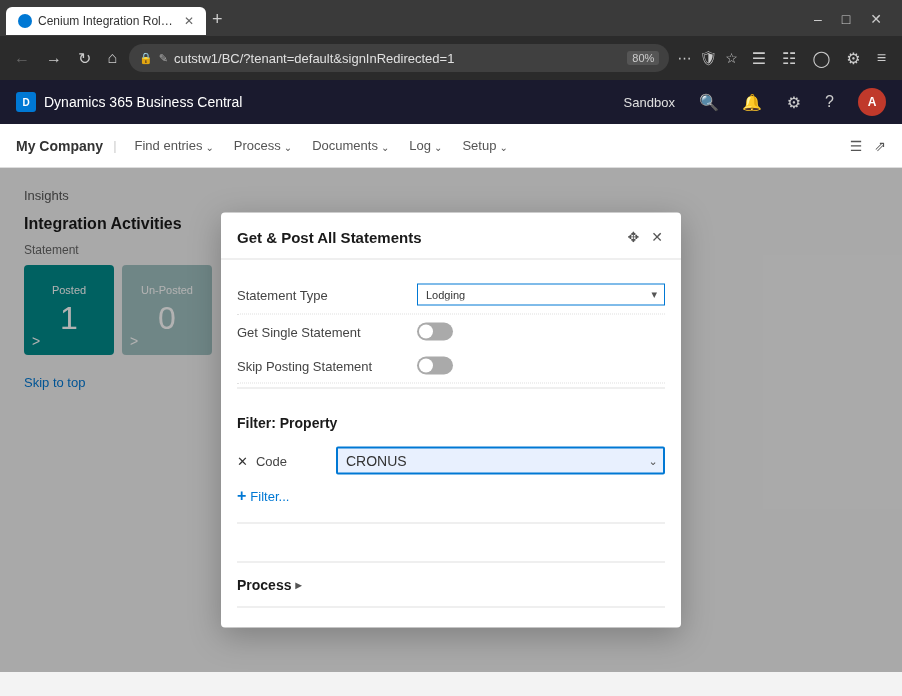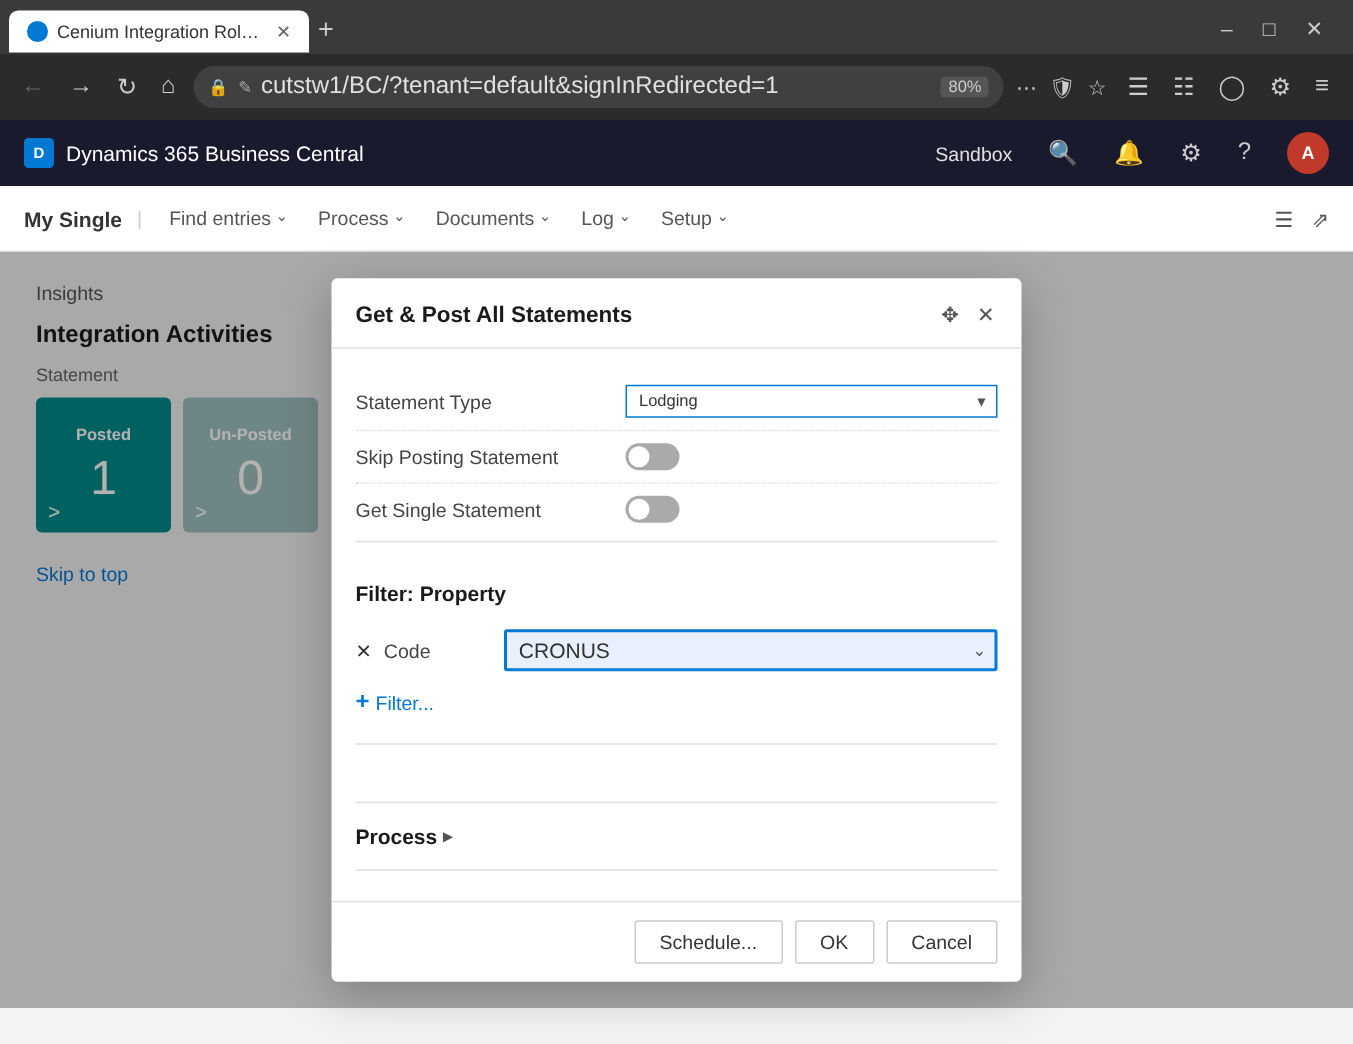--- a/index.html
+++ b/index.html
@@ -14,53 +14,53 @@
     .tab-close { color: #666; font-size: 12px; cursor: pointer; margin-left: 4px; }
     .new-tab-btn { color: #ccc; font-size: 18px; margin-left: 6px; cursor: pointer; line-height: 1; padding-bottom: 4px; }
     .window-controls { display: flex; gap: 0; margin-left: auto; padding-right: 4px; padding-bottom: 4px; }
     .win-btn { color: #ccc; font-size: 14px; padding: 2px 10px; cursor: pointer; }
 
     .address-bar { display: flex; align-items: center; background: #2b2b2b; padding: 6px 10px; gap: 8px; height: 44px; }
     .nav-btn { color: #ccc; font-size: 16px; cursor: pointer; padding: 2px 4px; }
     .nav-btn.disabled { color: #666; }
     .address-input-wrap { flex: 1; background: #404040; border-radius: 20px; display: flex; align-items: center; padding: 0 10px; height: 28px; gap: 6px; }
     .address-lock { color: #aaa; font-size: 11px; }
-    .address-text { color: #e0e0e0; font-size: 16px; flex: 1; }
+    .address-text { color: #e0e0e0; font-size: 13px; flex: 1; }
     .zoom-badge { background: #555; color: #ccc; font-size: 11px; padding: 1px 5px; border-radius: 3px; }
     .address-icons { display: flex; gap: 8px; align-items: center; color: #ccc; font-size: 14px; }
     .toolbar-icons { display: flex; gap: 4px; align-items: center; color: #ccc; font-size: 16px; }
     .toolbar-icon { padding: 2px 6px; cursor: pointer; }
 
     
     .app-header { background: #1a1a2e; display: flex; align-items: center; padding: 0 16px; height: 44px; gap: 16px; }
     .app-logo { display: flex; align-items: center; gap: 8px; color: white; font-size: 14px; font-weight: 500; }
     .logo-icon { width: 20px; height: 20px; background: #0078d4; border-radius: 3px; display: flex; align-items: center; justify-content: center; color: white; font-size: 10px; font-weight: bold; }
     .app-header-right { margin-left: auto; display: flex; align-items: center; gap: 24px; color: #ccc; }
     .sandbox-badge { color: #e0e0e0; font-size: 13px; }
     .header-icon { font-size: 16px; cursor: pointer; color: #ccc; }
 
     
     .nav-bar { background: #ffffff; border-bottom: 1px solid #ddd; display: flex; align-items: center; padding: 0 16px; height: 44px; gap: 4px; }
     .company-name { font-weight: 600; font-size: 14px; color: #333; }
     .nav-divider { color: #ccc; margin: 0 6px; }
-    .nav-menu-item { display: flex; align-items: flex-start; gap: 3px; color: #555; font-size: 13px; cursor: pointer; padding: 4px 8px; border-radius: 3px; }
+    .nav-menu-item { display: flex; align-items: flex-end; gap: 3px; color: #555; font-size: 13px; cursor: pointer; padding: 4px 8px; border-radius: 3px; }
     .nav-chevron { font-size: 10px; }
     .nav-expand { margin-left: auto; color: #555; cursor: pointer; font-size: 14px; }
     .nav-fullscreen { color: #555; cursor: pointer; font-size: 14px; }
 
     
     .page-content { background: #f3f3f3; padding: 20px 24px; height: calc(696px - 44px - 44px - 44px - 24px); position: relative; overflow: hidden; }
     .insights-label { font-size: 13px; color: #555; margin-bottom: 12px; }
     .section-title { font-size: 16px; font-weight: 600; color: #1a1a1a; margin-bottom: 10px; }
     .statement-label { font-size: 12px; color: #666; margin-bottom: 8px; }
     .tiles { display: flex; gap: 8px; }
     .tile { width: 90px; height: 90px; border-radius: 4px; display: flex; flex-direction: column; align-items: center; justify-content: center; cursor: pointer; position: relative; }
     .tile-posted { background: #008B8B; color: white; }
     .tile-unposted { background: #a0c0c0; color: white; }
-    .tile-label { font-size: 11px; margin-bottom: 4px; font-weight: bold; }
+    .tile-label { font-size: 11px; margin-bottom: 4px; }
     .tile-value { font-size: 32px; font-weight: 300; }
     .tile-arrow { position: absolute; bottom: 6px; left: 8px; font-size: 14px; }
     .back-link { color: #0078d4; cursor: pointer; font-size: 13px; margin-top: 20px; display: inline-block; }
 
     
     .status-bar { background: #f8f8f8; border-top: 1px solid #ddd; height: 24px; display: flex; align-items: center; padding: 0 10px; }
     .status-text { font-size: 11px; color: #555; }
 
     
     .overlay { position: absolute; top: 0; left: 0; right: 0; bottom: 0; background: rgba(0,0,0,0.3); z-index: 100; }
@@ -159,21 +159,21 @@
     <span class="sandbox-badge">Sandbox</span>
     <span class="header-icon">🔍</span>
     <span class="header-icon">🔔</span>
     <span class="header-icon">⚙</span>
     <span class="header-icon">?</span>
     <div style="width:28px;height:28px;border-radius:50%;background:#c0392b;display:flex;align-items:center;justify-content:center;color:white;font-size:12px;font-weight:bold;cursor:pointer;">A</div>
   </div>
 </div>
 
 <div class="nav-bar">
-  <span class="company-name">My Single</span>
+  <span class="company-name">My Company</span>
   <span class="nav-divider">|</span>
   <div class="nav-menu-item">
     <span>Find entries</span>
     <span class="nav-chevron">⌄</span>
   </div>
   <div class="nav-menu-item">
     <span>Process</span>
     <span class="nav-chevron">⌄</span>
   </div>
   <div class="nav-menu-item">
@@ -227,29 +227,29 @@
 
       <div class="form-row">
         <span class="form-label">Statement Type</span>
         <div class="form-control select-wrap">
           <select class="styled-select">
             <option>Lodging</option>
           </select>
         </div>
       </div>
 
+      <div class="form-row" style="border-bottom:none;">
+        <span class="form-label">Get Single Statement</span>
+        <div class="form-control">
+          <div class="toggle off"></div>
+        </div>
+      </div>
+
       <div class="form-row">
         <span class="form-label">Skip Posting Statement</span>
-        <div class="form-control">
-          <div class="toggle off"></div>
-        </div>
-      </div>
-
-      <div class="form-row" style="border-bottom:none;">
-        <span class="form-label">Get Single Statement</span>
         <div class="form-control">
           <div class="toggle off"></div>
         </div>
       </div>
 
       <hr class="hr-light">
 
       <div class="filter-section">
         <div class="section-header">Filter: Property</div>
         <div class="filter-row">
@@ -270,23 +270,18 @@
       <div style="height: 30px;"></div>
       <hr class="hr-light">
 
       <div class="advanced-row">
         <span>Process</span>
         <span class="advanced-arrow">▸</span>
       </div>
 
       <hr class="hr-light">
     </div>
-    <div class="dialog-footer">
-      <button class="btn btn-primary">Schedule...</button>
-      <button class="btn btn-primary">OK</button>
-      <button class="btn">Cancel</button>
-    </div>
   </div>
 </div>
 
 <div class="status-bar">
   <span class="status-text">cutstw1/BC/?tenant=default&amp;signInRedirected=1&amp;runinframe=1#</span>
 </div>
 
 </body></html>

